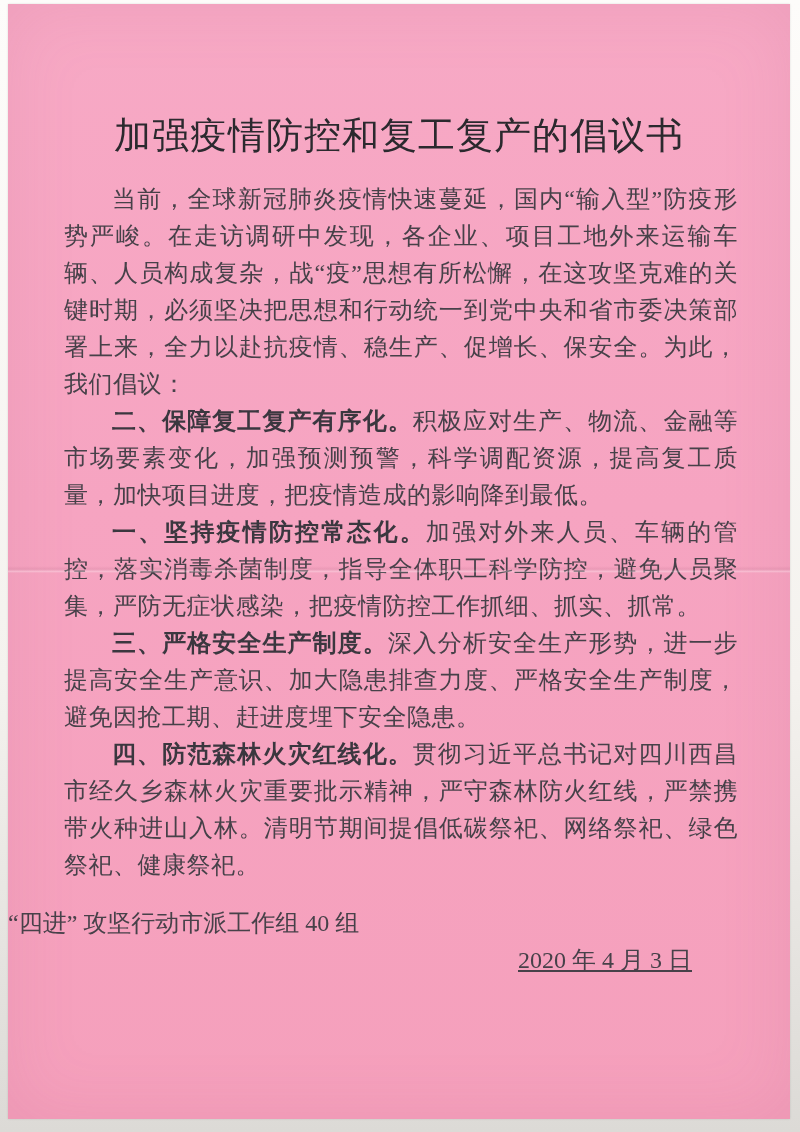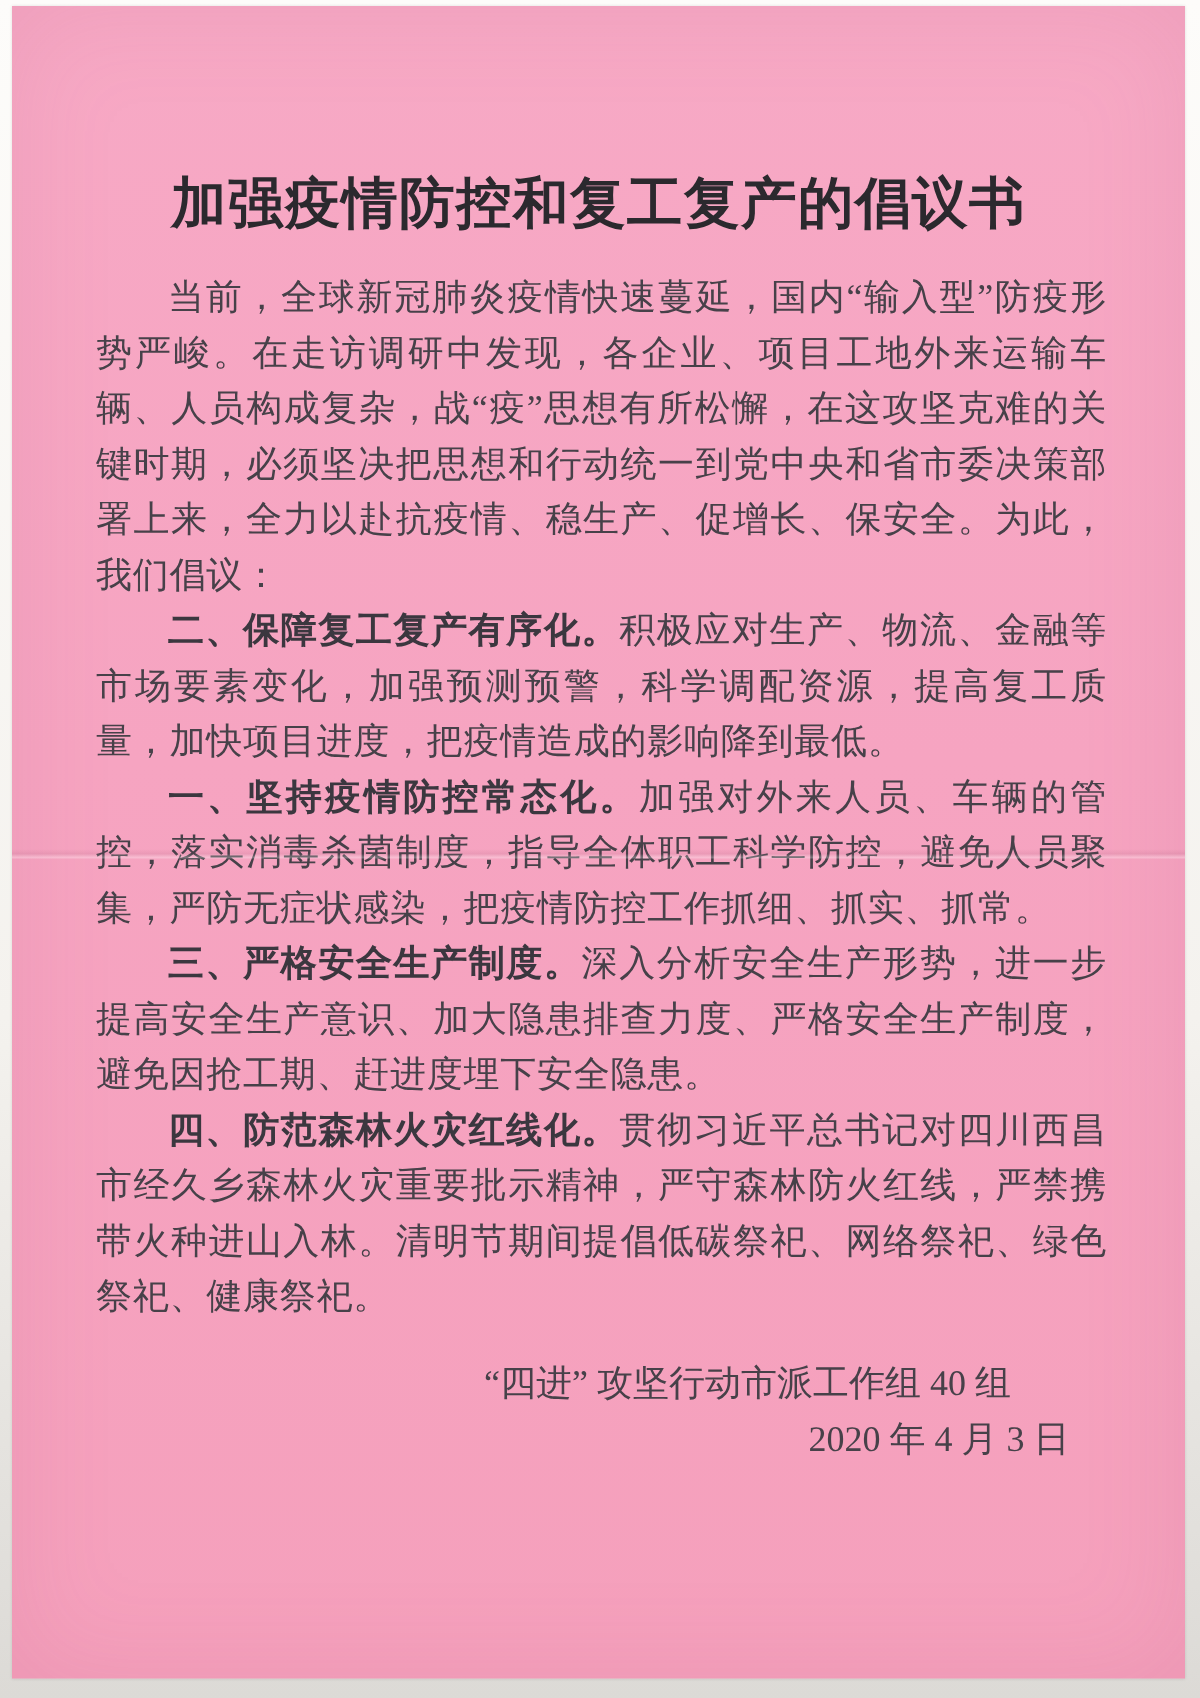--- a/index.html
+++ b/index.html
@@ -26,41 +26,41 @@
       rgba(130,60,90,0.10) 45%,
       rgba(255,255,255,0.28) 80%,
       rgba(0,0,0,0)      100%);
     pointer-events: none;
   }
   .title {
     margin: 0;
     padding: 110px 20px 0 20px;
     text-align: center;
     font-family: "Liberation Sans", sans-serif;
-    font-weight: 700;
+    font-weight: 400;
     font-size: 37px;
     line-height: 44px;
     letter-spacing: 1px;
     color: #2b292e;
   }
   .doc-body {
     margin-top: 23px;
     padding: 0 52px 0 56px;
     font-size: 24px;
     line-height: 37px;
     letter-spacing: 0.5px;
     color: #474149;
     text-align: justify;
     text-justify: inter-character;
   }
   .para { margin: 0; text-indent: 2em; }
   .lead { font-weight: 700; color: #3b373f; }
   .sig-block { margin-top: 9px; font-size: 24px; line-height: 37px; color: #474149; }
-  .signature { text-align: right; padding-right: 116px; margin-top: 21px; }
-  .date      { text-align: right; padding-right: 77px; }
+  .signature { text-align: left; padding-right: 116px; margin-top: 21px; }
+  .date      { text-align: right; padding-right: 98px; text-decoration: underline; }
 </style>
 </head>
 <body>
 
 <div class="paper">
   <div class="crease"></div>
 
   <h1 class="title">加强疫情防控和复工复产的倡议书</h1>
 
   <div class="doc-body">

